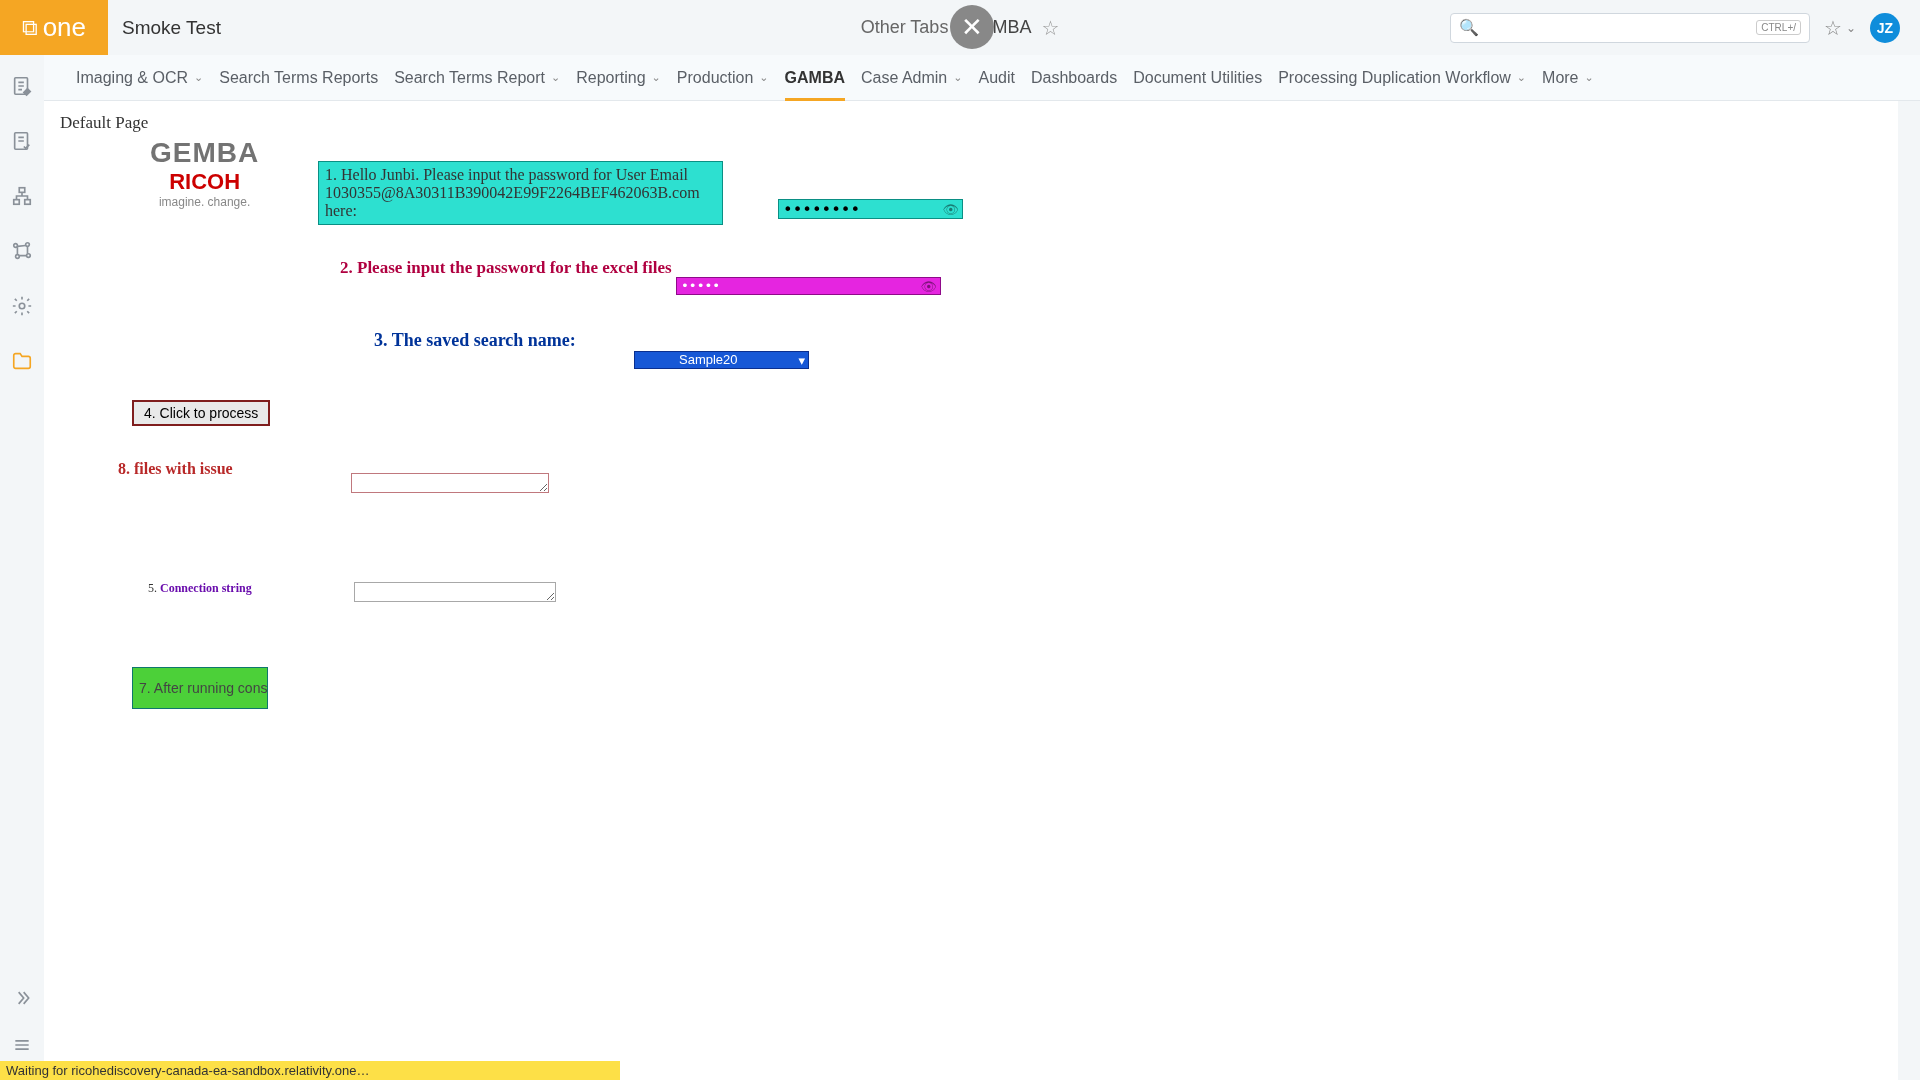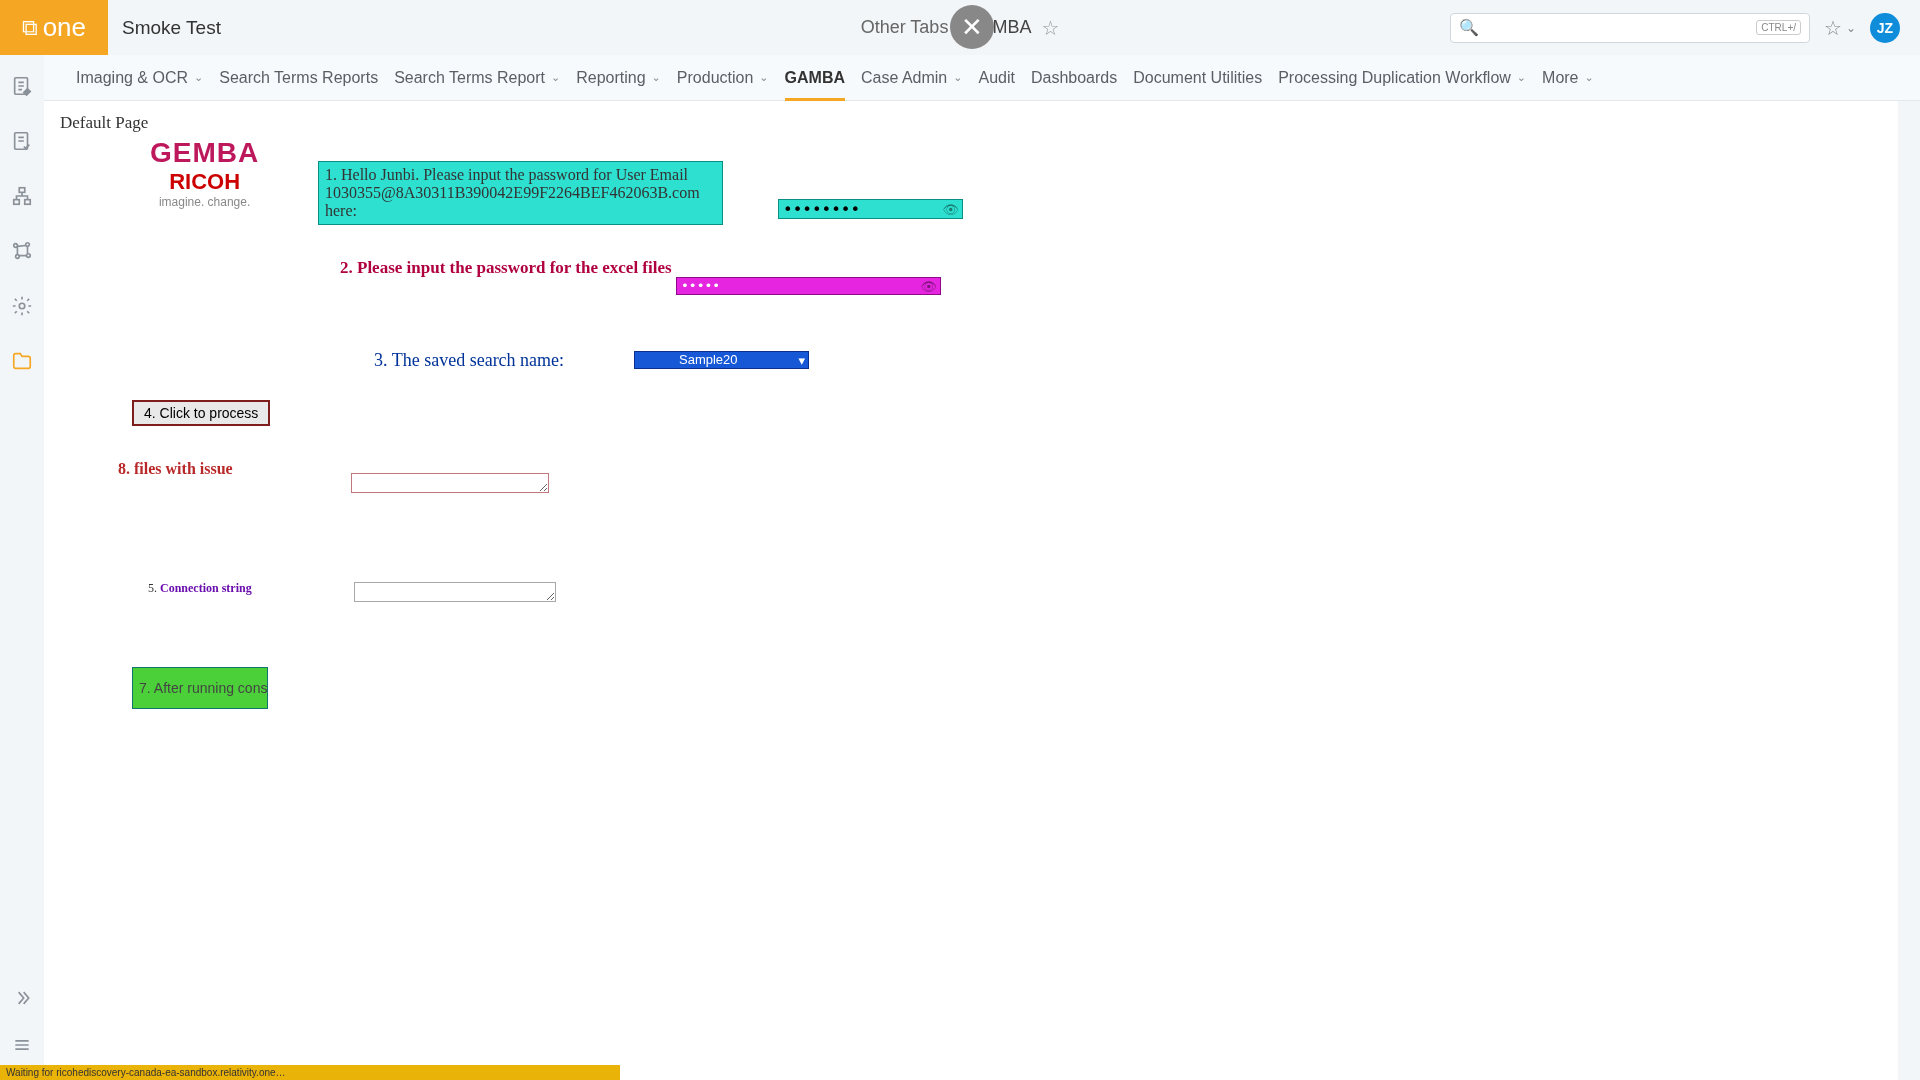--- a/index.html
+++ b/index.html
@@ -35,41 +35,41 @@
 .tab-item { display: flex; align-items: center; cursor: pointer; height: 46px; }
 .tab-item .chev { font-size: 11px; margin-left: 6px; color: #888; }
 .tab-item.active { color: #333; font-weight: 600; position: relative; }
 .tab-item.active::after { content:''; position:absolute; bottom:0; left:0; right:0; height:3px; background:#f5a623; }
 
 
 .content { position: absolute; left: 44px; right: 22px; top: 101px; bottom: 0; background: white; padding: 12px 16px; font-family: 'Times New Roman', serif; overflow: hidden;}
 .page-title { font-size: 17px; color: #333; margin-bottom: 14px; }
 
 .gemba-logo { position:absolute; left:106px; top:36px; text-align:center; }
-.gemba-logo .l1 { color:#be185d; font-size:28px; font-weight:800; letter-spacing:1px; font-family: Arial, sans-serif;}
+.gemba-logo .l1 { color:#737373; font-size:28px; font-weight:800; letter-spacing:1px; font-family: Arial, sans-serif;}
 .gemba-logo .l2 { color:#c00; font-size:22px; font-weight:700; font-family: Arial, sans-serif;}
 .gemba-logo .l3 { color:#888; font-size:12px; font-family: Arial, sans-serif;}
 
 .prompt1 { position:absolute; left:274px; top:60px; width:405px; background:#2de0d0; border:1px solid #0a8f84; padding:4px 6px; font-size:16px; color:#333; }
 .pw1 { position:absolute; left:734px; top:98px; width:185px; height:20px; background:#2de0d0; border:1px solid #0a8f84; padding:0 4px; font-family: monospace; font-size:16px; }
 .prompt2 { position:absolute; left:296px; top:157px; font-size:17px; color:#b00040; font-weight:bold; }
 .pw2 { position:absolute; left:632px; top:176px; width:265px; height:18px; background:#e525e0; border:1px solid #8f0a8a; padding:0 4px; font-family: monospace; }
-.prompt3 { position:absolute; left:330px; top:229px; font-size:18px; font-weight:normal; color:#003399;margin-top:20px; }
+.prompt3 { position:absolute; left:330px; top:229px; font-size:18px; font-weight:bold; color:#003399; }
 .search-sel { position:absolute; left:590px; top:250px; width:175px; height:18px; background:#1758d6; border:1px solid #0a2f8f; color:white; font-size:13px; padding:0 4px; font-family: Arial, sans-serif;}
 .btn-process { position:absolute; left:88px; top:299px; border:2px solid #7f1d1d; background:#e9e9e9; font-size:14px; padding:3px 10px; font-family: Arial, sans-serif; }
 .prompt8 { position:absolute; left:74px; top:359px; font-size:16px; color:#b82828; font-weight:bold; }
 .ta8 { position:absolute; left:307px; top:372px; width:198px; height:20px; border:1px solid #c0787d; resize:both; font-family: Arial, sans-serif;}
 .prompt5 { position:absolute; left:104px; top:480px; font-size:12px; }
 .prompt5 .pnum { color:#333; } .prompt5 .ptxt { color:#6a0dad; font-weight:bold; }
 .ta5 { position:absolute; left:310px; top:481px; width:202px; height:20px; border:1px solid #a8a8a8; resize:both; font-family: Arial, sans-serif;}
 .btn7 { position:absolute; left:88px; top:566px; width:136px; height:42px; background:#4cd039; border:1px solid #0f766e; font-size:14px; color:#444; display:flex; align-items:center; padding-left:6px; overflow:hidden; white-space:nowrap; font-family: Arial, sans-serif;}
 .pwvis-icon { position:absolute; right:3px; top:50%; transform:translateY(-50%); font-size:13px; color: rgba(0,0,0,0.45); }
 
 
-.status-bar { position: fixed; left: 0; bottom: 0; width: 620px; background:#eab308; font-size: 10px; color:#333; padding: 2px 6px; font-family: Arial, sans-serif;}
+.status-bar { position: fixed; left: 0; bottom: 0; width: 620px; background:#fde047; font-size: 13px; color:#333; padding: 2px 6px; font-family: Arial, sans-serif;}
 </style>
 </head>
 <body>
 
 <div class="header">
   <div class="logo-box">
     <span class="logo-icon">⧉</span>
     <span>one</span>
   </div>
   <div class="workspace-title">Smoke Test</div>

